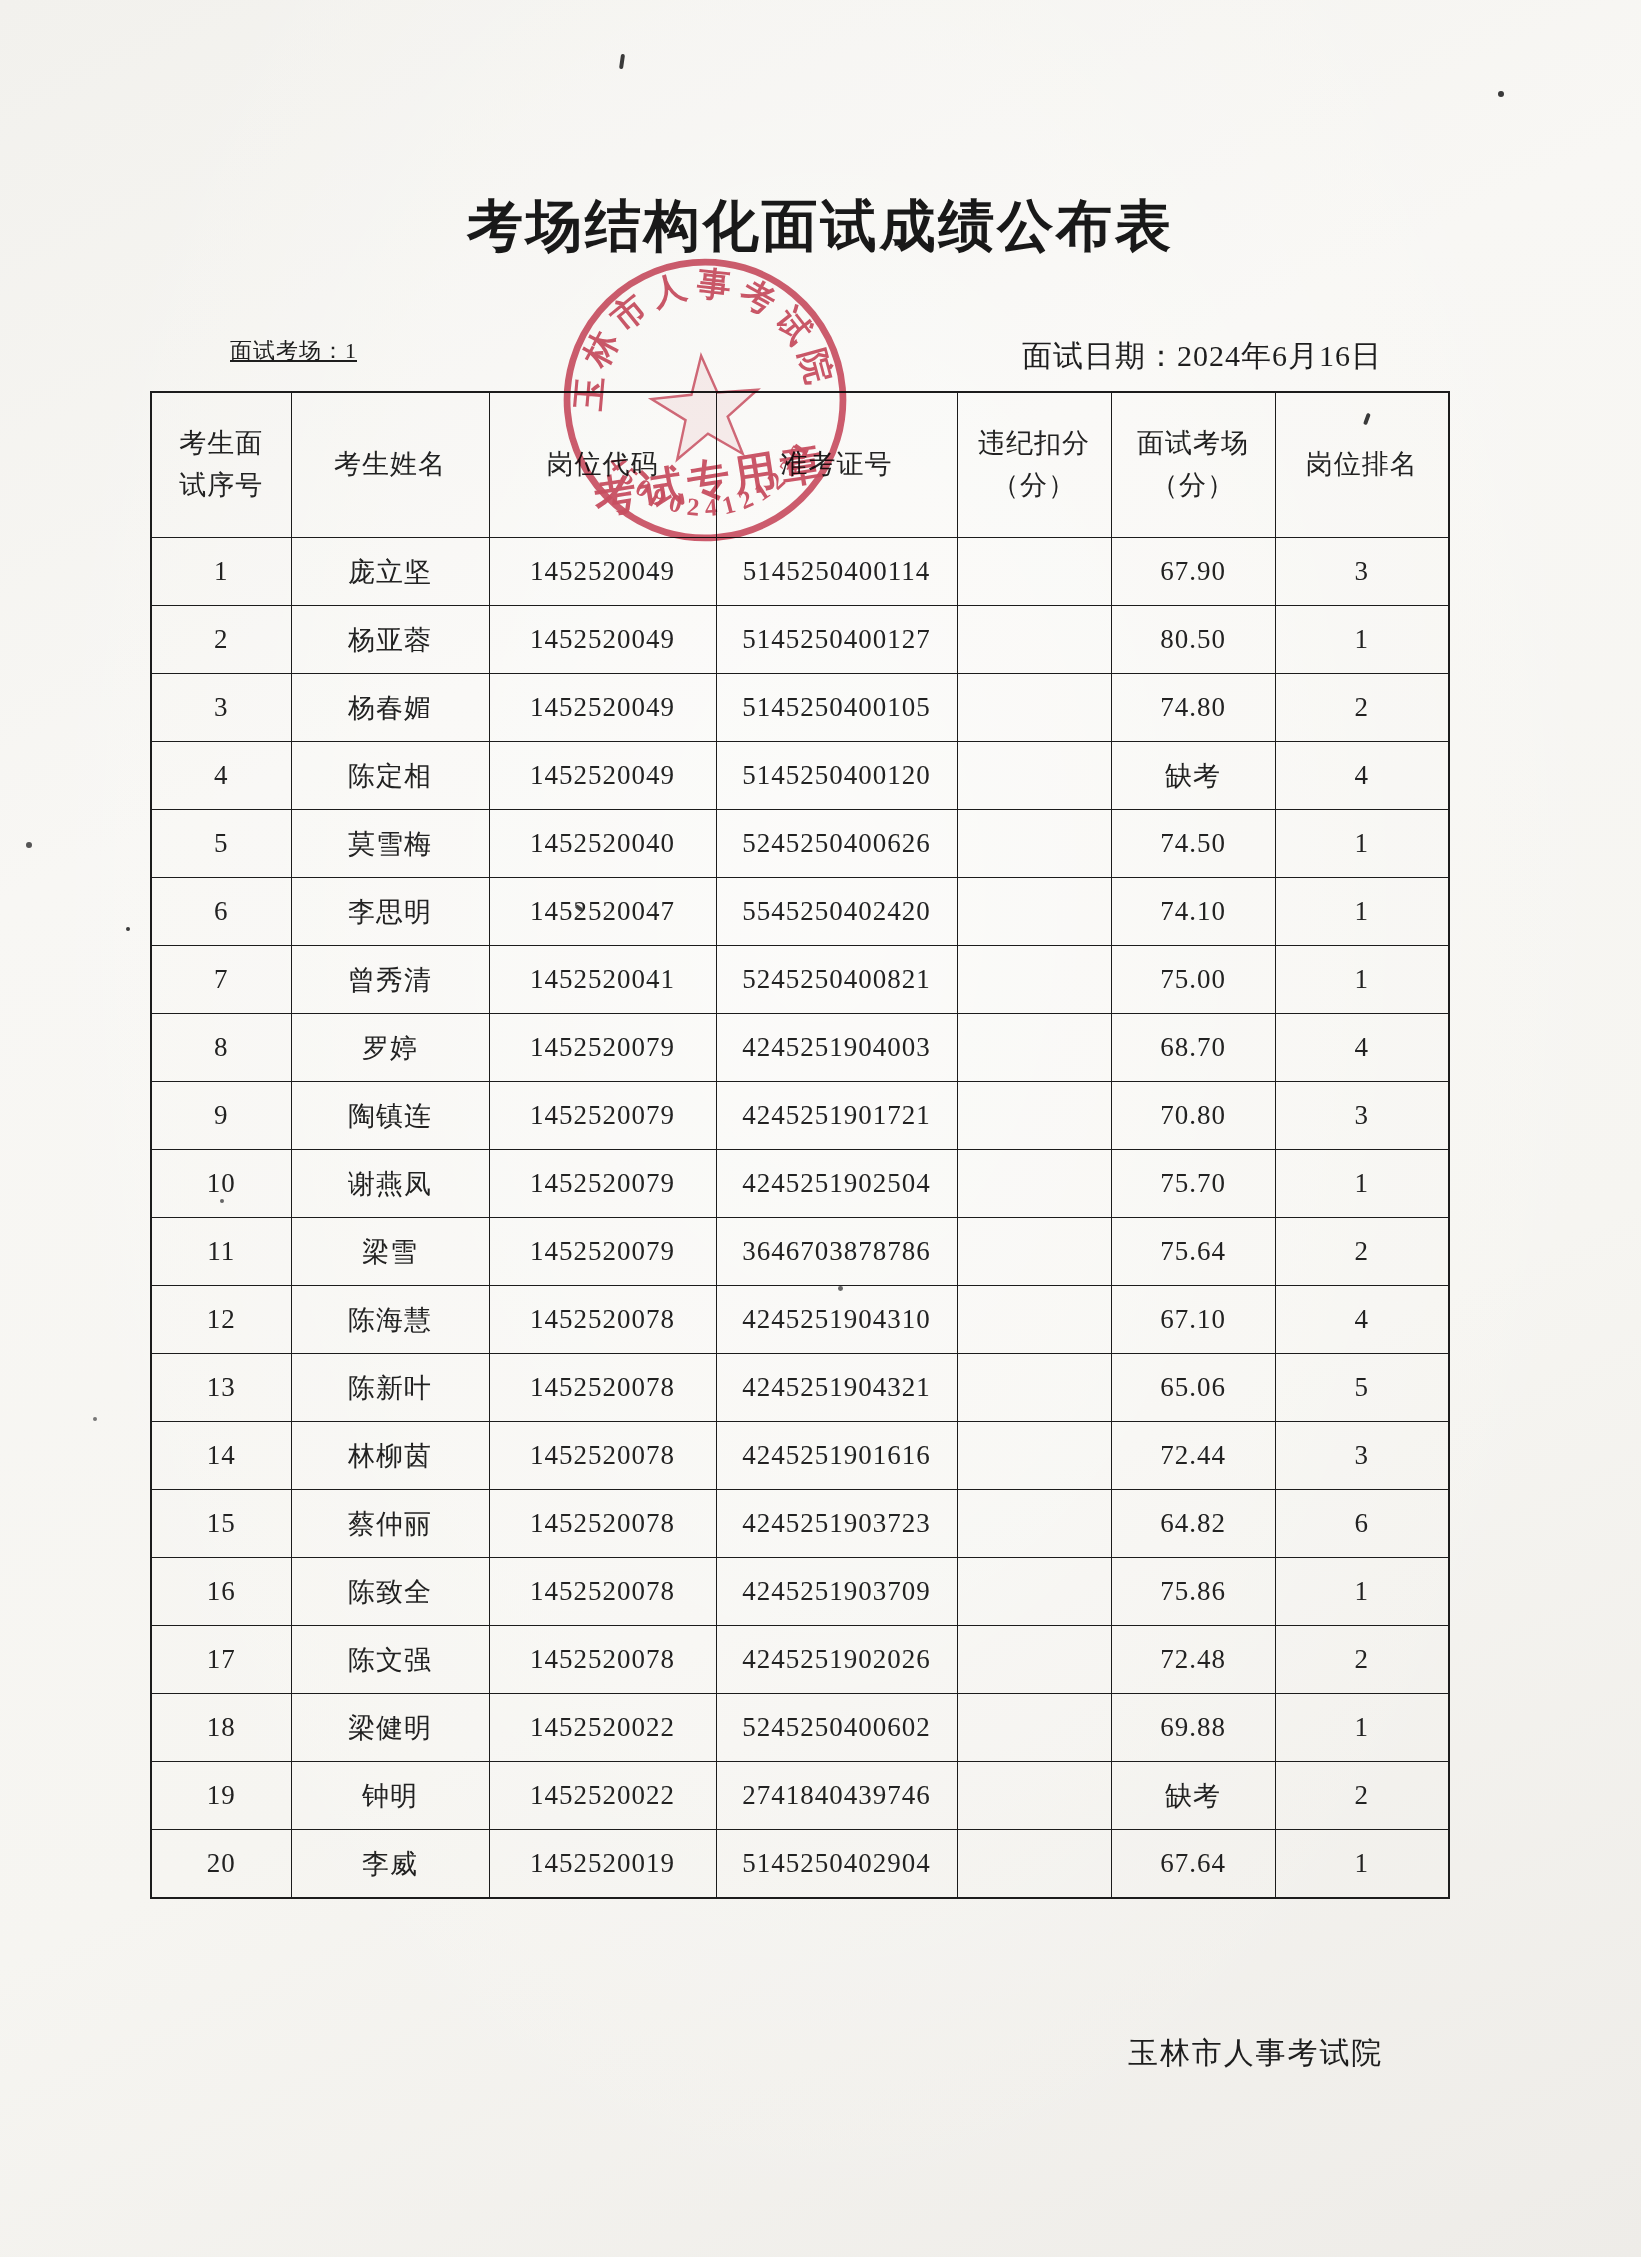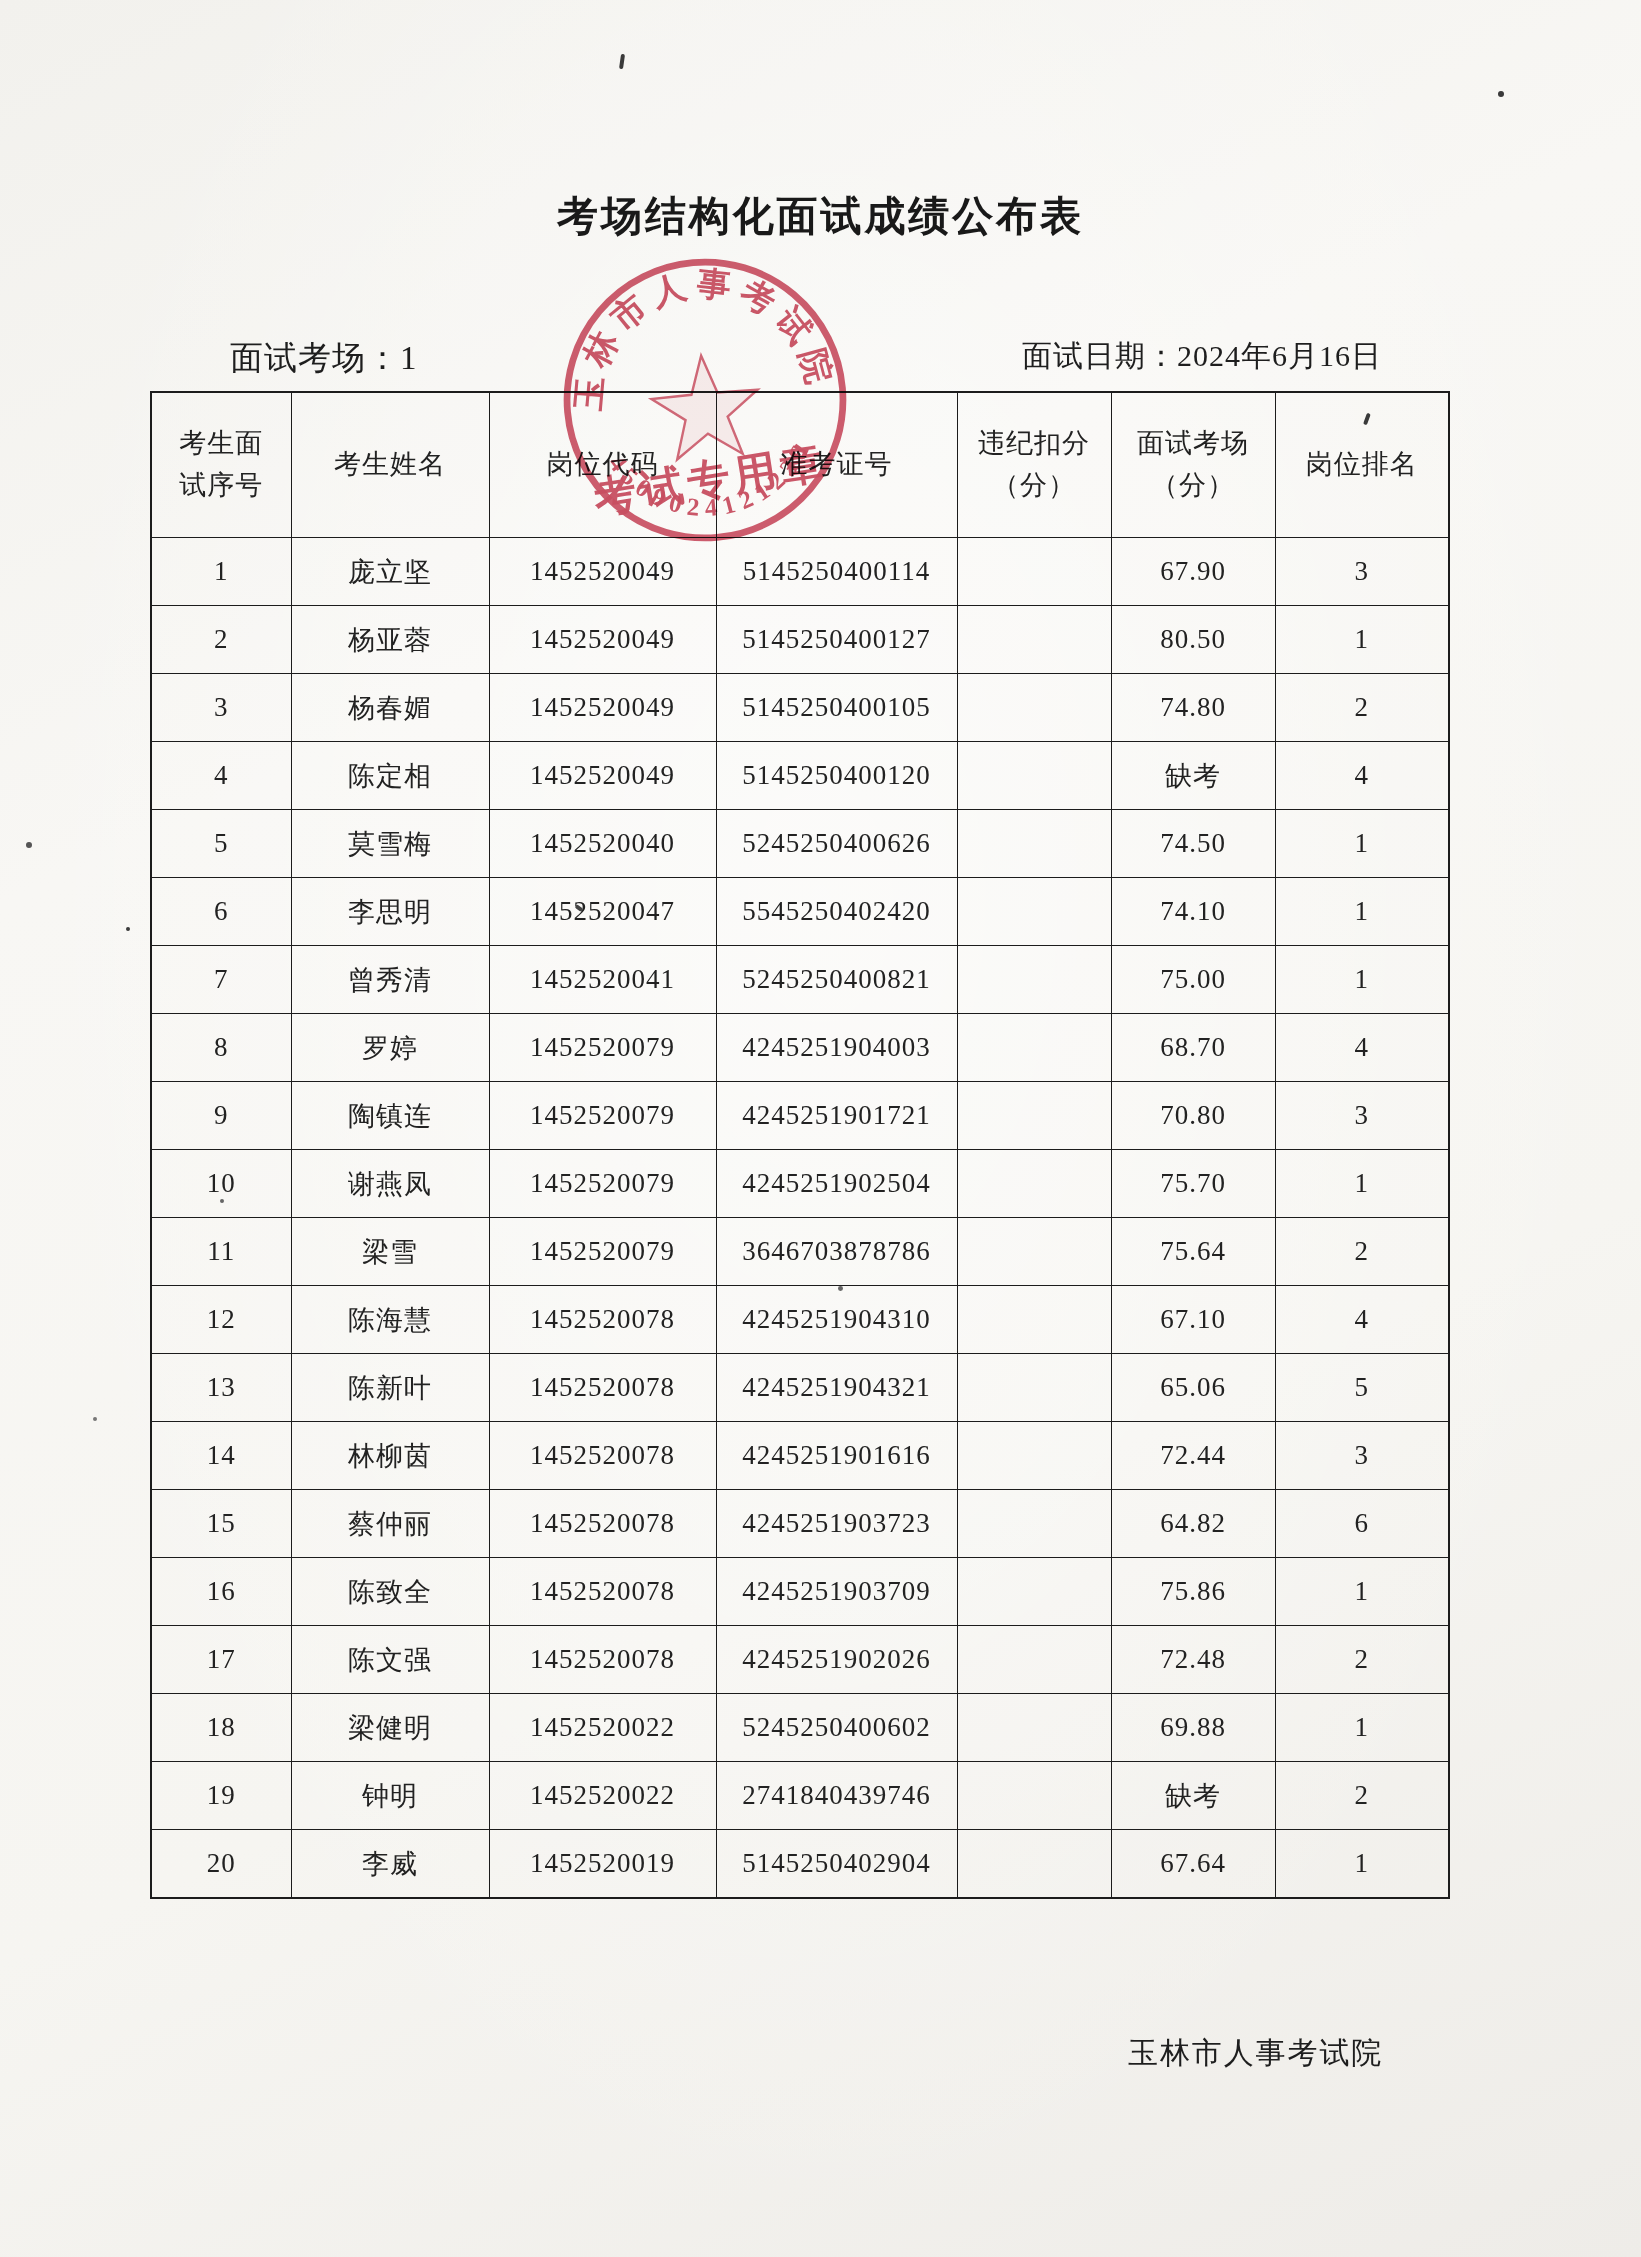--- a/index.html
+++ b/index.html
@@ -10,26 +10,26 @@
   }
   .page {
     position: relative; width: 1641px; height: 2257px; overflow: hidden;
     background:
       radial-gradient(ellipse at 50% 40%, rgba(255,255,255,0.55), rgba(255,255,255,0) 70%),
       linear-gradient(155deg, #f2f1ed 0%, #f8f7f4 30%, #f6f5f1 65%, #eeece8 100%);
     color: #1e1e1e;
   }
   .doc-title {
     position: absolute; top: 189px; left: 0; width: 100%;
-    text-align: center; font-size: 41px; font-weight: bold;
+    text-align: center; font-size: 56px; font-weight: bold;
     letter-spacing: 2.9px; color: #191919;
   }
   .meta-room {
     position: absolute; top: 336px; left: 230px;
-    font-size: 33px; letter-spacing: 1px;
+    font-size: 22px; letter-spacing: 1px; text-decoration: underline;
   }
   .meta-date {
     position: absolute; top: 336px; left: 1022px;
     font-size: 30px; letter-spacing: 1px;
   }
   table.score-table {
     position: absolute; left: 150px; top: 391px;
     width: 1299px; border-collapse: collapse; table-layout: fixed;
     background: transparent;
   }

